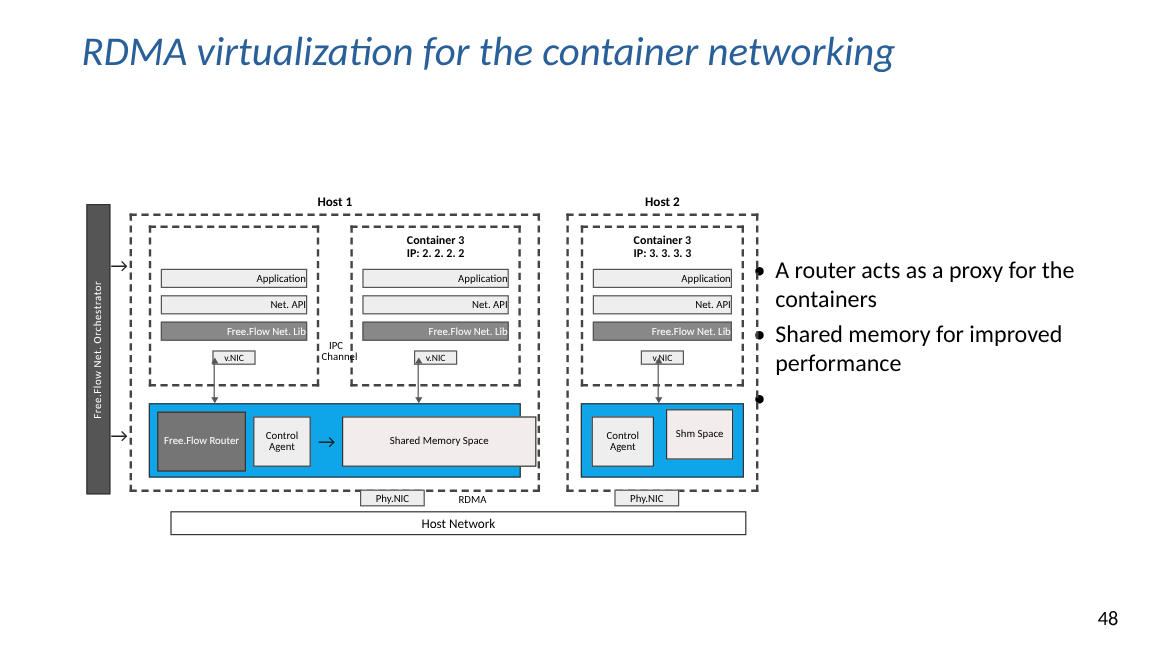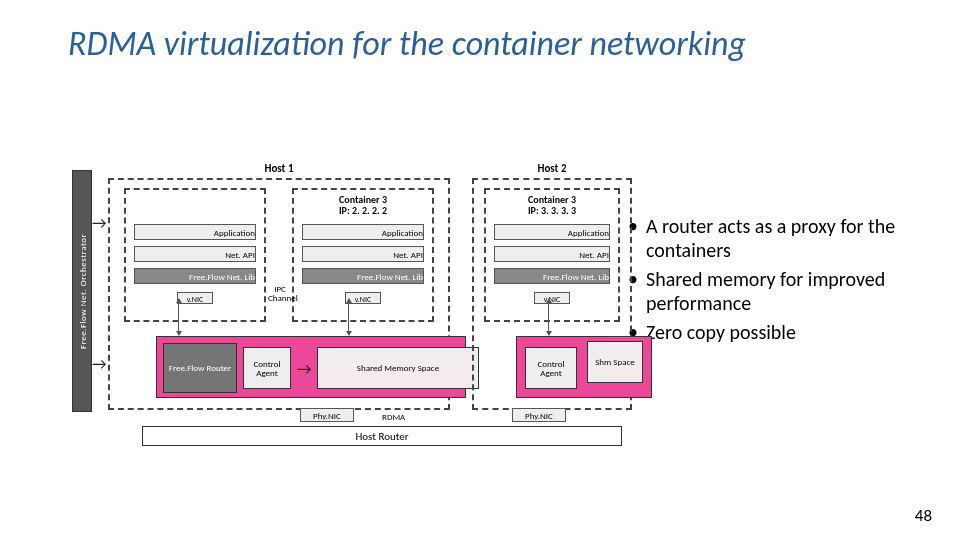--- a/index.html
+++ b/index.html
@@ -127,24 +127,23 @@
     border: 1px solid #555;
     text-align: center;
     font-size: 8px;
     line-height: 12px;
     height: 12px;
     box-sizing: border-box;
   }
 
   .router-zone {
     position: absolute;
-    background: #ec4899;
-    border: 1px solid #333;
-    box-sizing: border-box;
-    margin-left: 32px;
+    background: #0ea5e9;
+    border: 1px solid #333;
+    box-sizing: border-box;
   }
   .rz-box {
     position: absolute;
     background: #eee;
     border: 1px solid #333;
     text-align: center;
     font-size: 9px;
     box-sizing: border-box;
     display: flex;
     align-items: center;
@@ -213,21 +212,20 @@
     <div class="bi">
         <span class="dot">•</span>
         <span>A router acts as a proxy for the containers</span>
       </div>
     <div class="bi">
         <span class="dot">•</span>
         <span>Shared memory for improved performance</span>
       </div>
     <div class="bi">
         <span class="dot">•</span>
-        <span>Zero copy possible</span>
       </div>
   </div>
 
   <div class="page-num">48</div>
 
   <div class="diagram">
 
     <div class="orch">Free.Flow Net. Orchestrator</div>
 
     <div class="host host1">
@@ -279,21 +277,21 @@
         <div class="rz-box" style="left:8px; top:10px; width:52px; height:42px;">Control Agent</div>
         <div class="rz-box" style="left:70px; top:4px; width:56px; height:42px; background:#f2ecec;">Shm Space</div>
       </div>
     </div>
 
     <div class="phynic" style="left:218px; top:248px; width:54px;">Phy.NIC</div>
     <div class="phynic" style="left:430px; top:248px; width:54px;">Phy.NIC</div>
 
     <div class="small-label" style="left:300px; top:252px;">RDMA</div>
 
-    <div class="hostnet" style="left:60px; top:266px; width:480px;">Host Router</div>
+    <div class="hostnet" style="left:60px; top:266px; width:480px;">Host Network</div>
 
     <div class="arrow" style="left:10px; top:55px;">→</div>
     <div class="arrow" style="left:10px; top:196px;">→</div>
 
     <div class="vline up down" style="left:96px; top:142px; height:30px;"></div>
     <div class="vline up down" style="left:266px; top:142px; height:30px;"></div>
     <div class="vline up down" style="left:466px; top:142px; height:30px;"></div>
   </div>
 </div>
 

